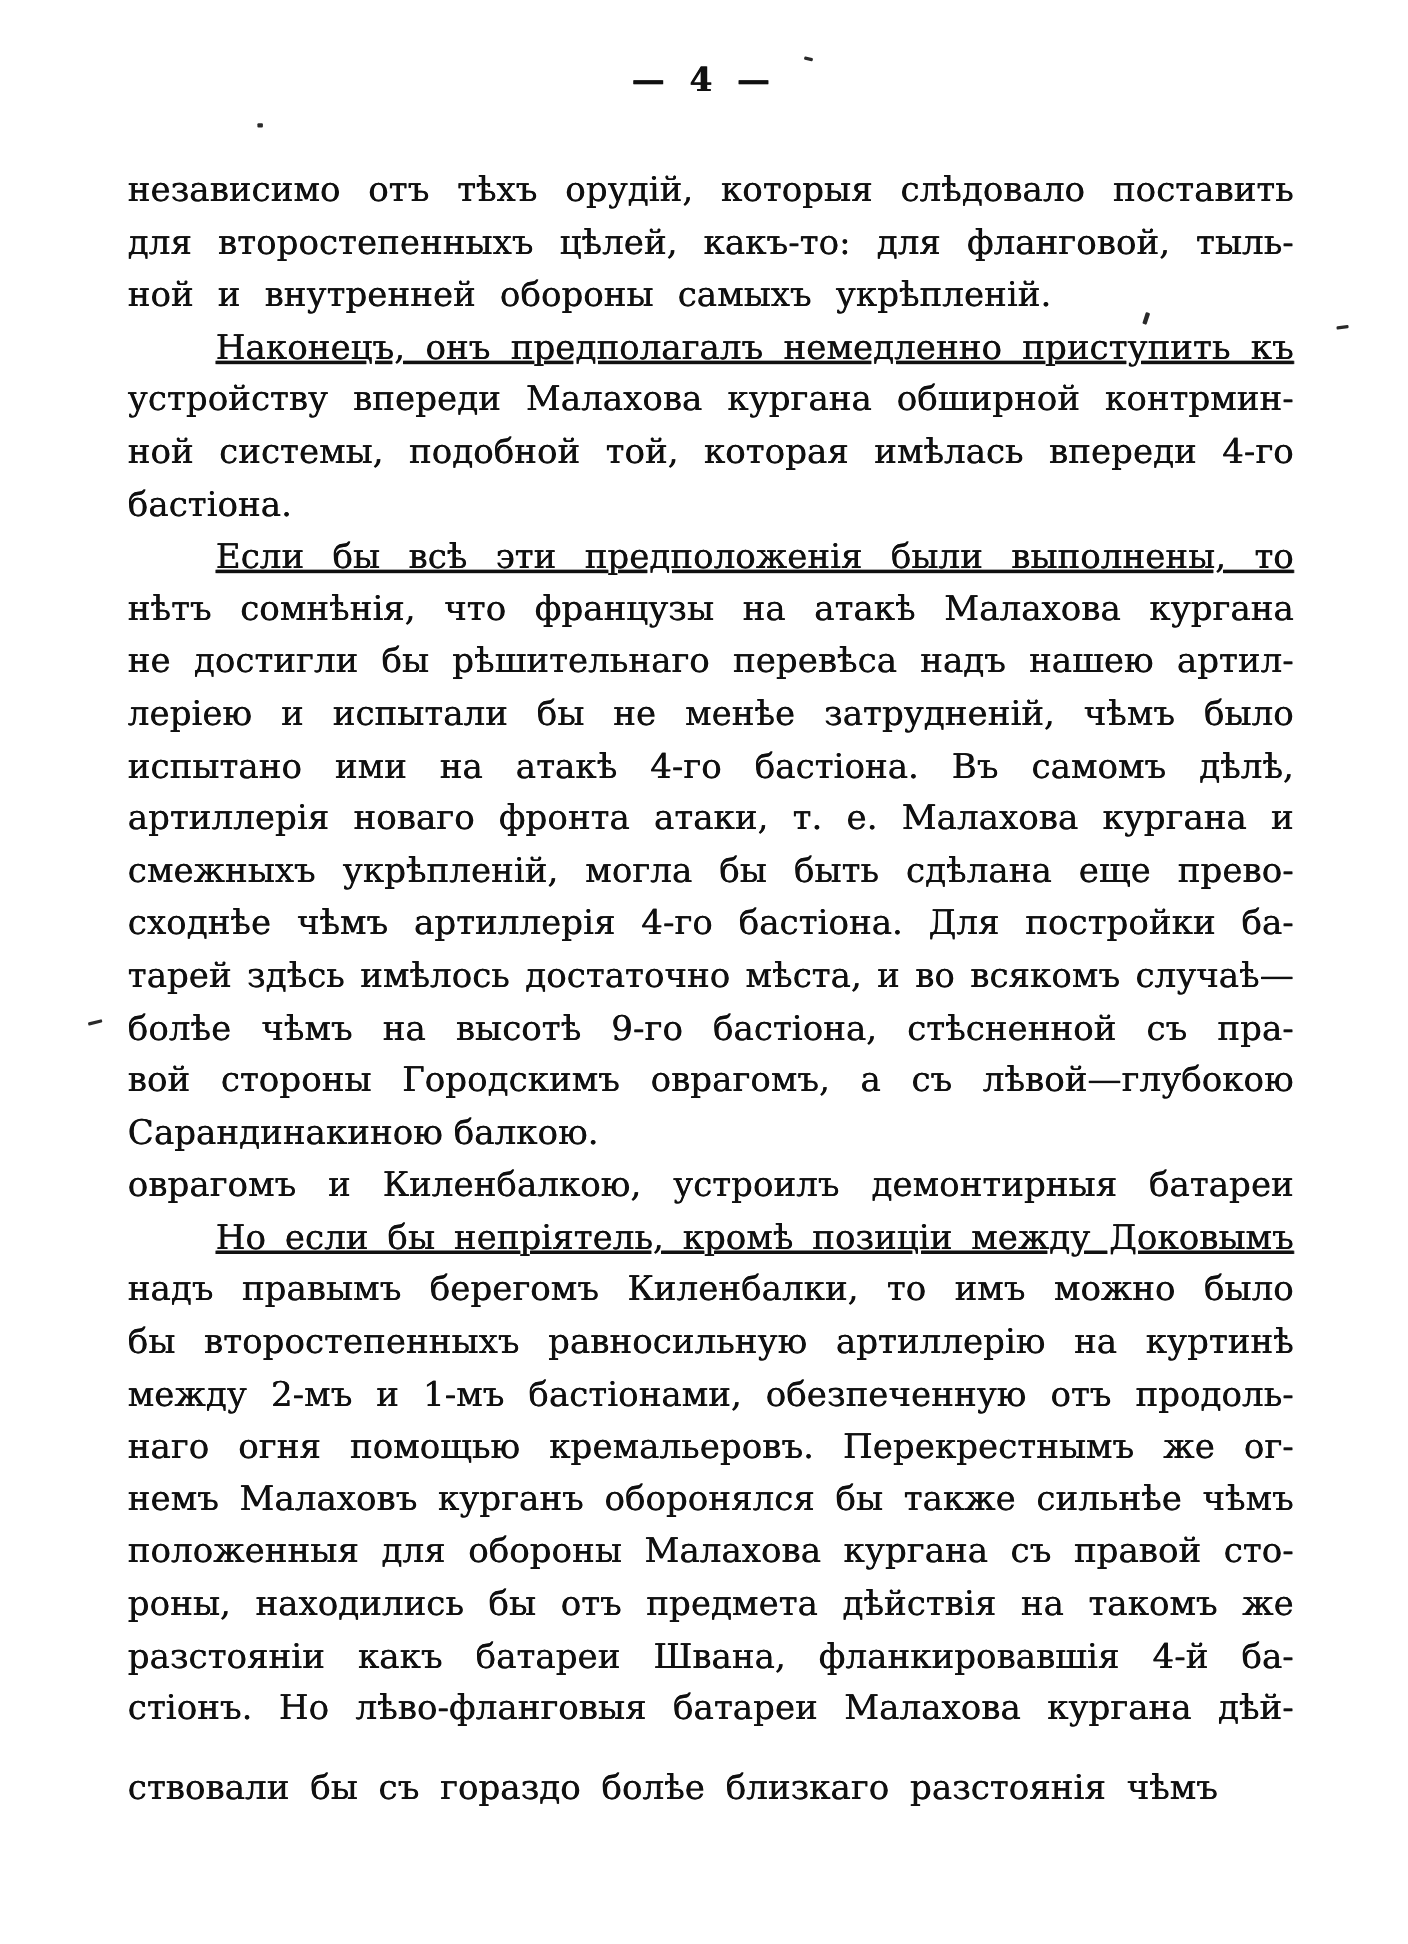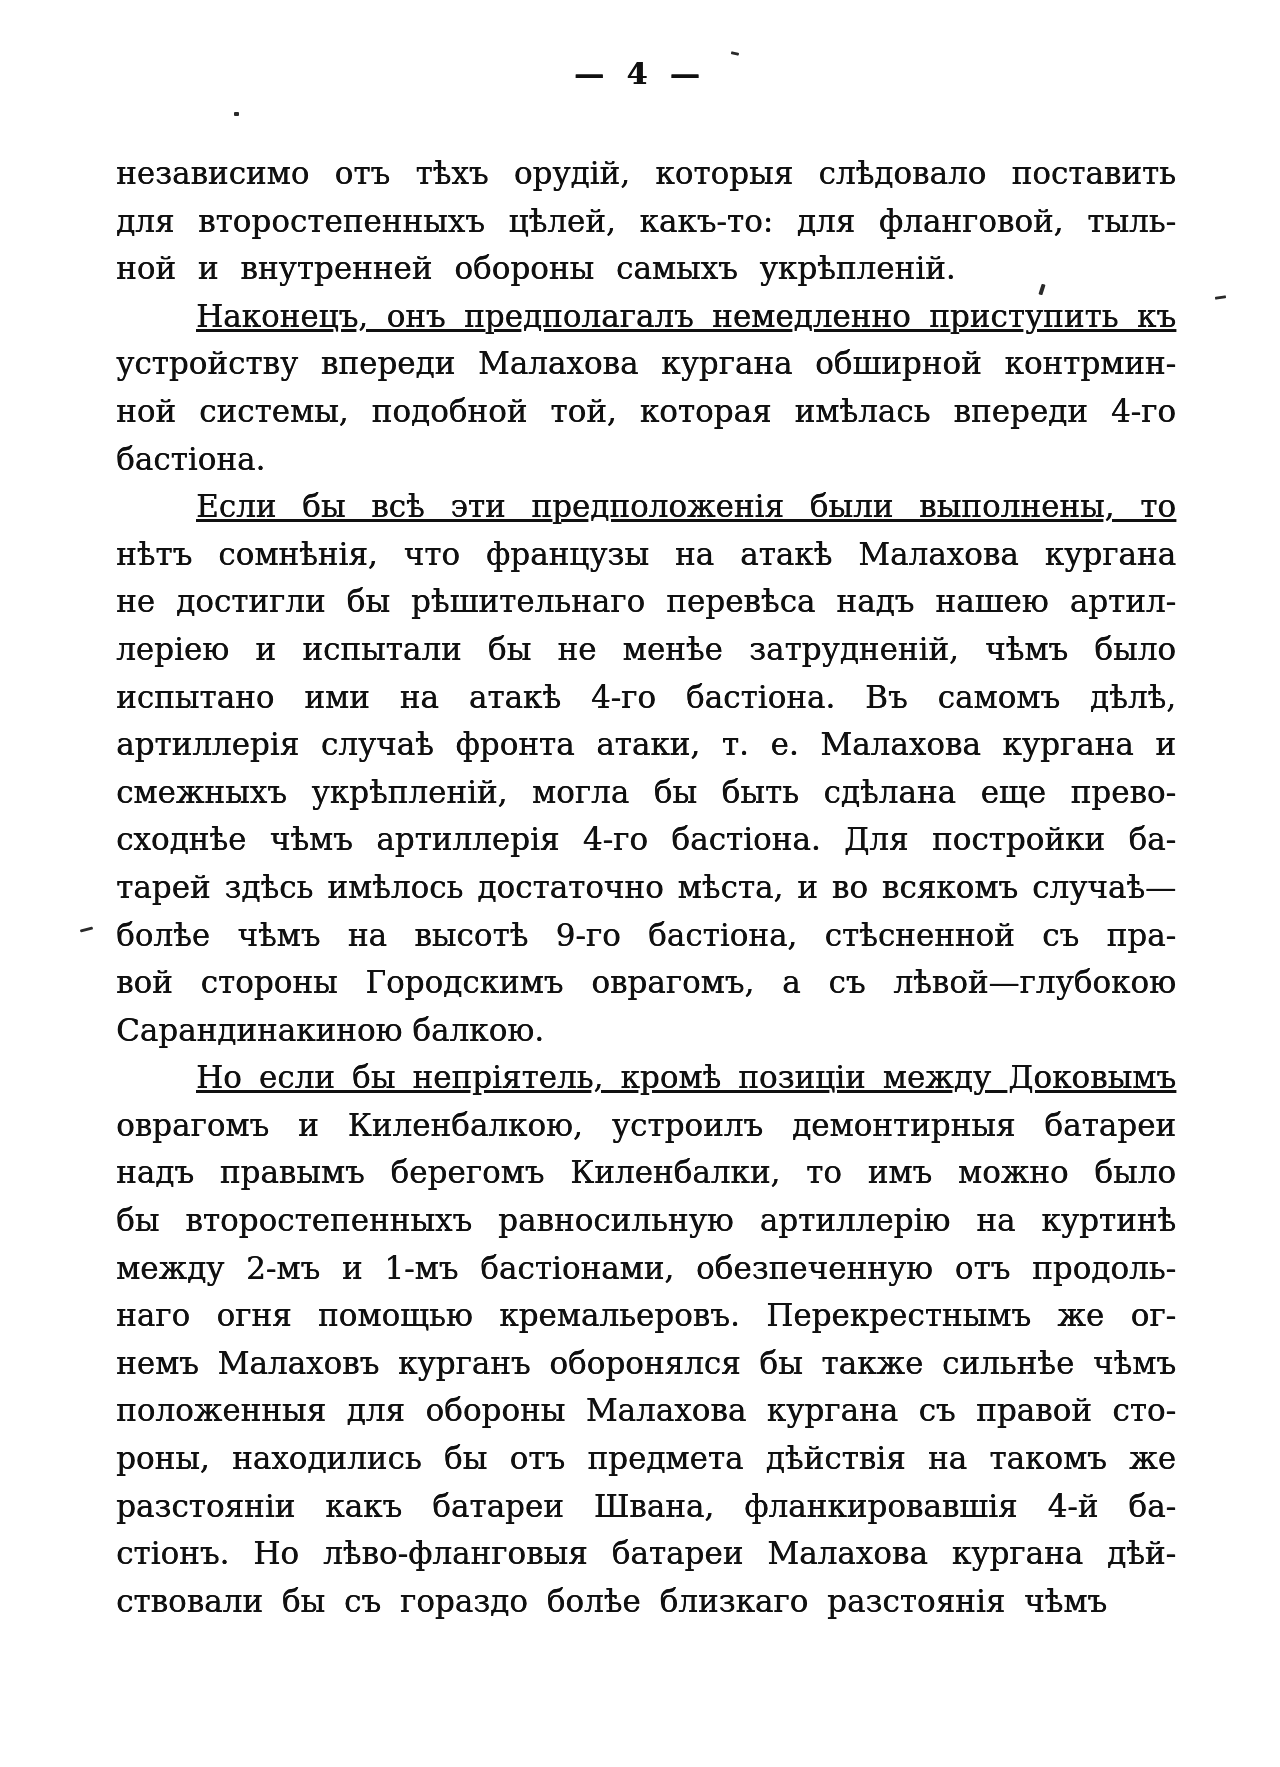--- a/index.html
+++ b/index.html
@@ -54,20 +54,21 @@
     text-decoration: underline;
   }
   .line.end {
     text-align-last: left;
   }
   .line.sp {
     word-spacing: 12px;
   }
   .line.wide {
     word-spacing: 9px;
+    margin-top: 24px;
   }
   .speck {
     position: absolute;
     background: #2a2a2a;
     border-radius: 1px;
   }
   .speck.s1 { left: 731px; top: 52px;  width: 8px;  height: 3px; transform: rotate(12deg); }
   .speck.s2 { left: 234px; top: 112px; width: 5px;  height: 4px; }
   .speck.s3 { left: 1040px; top: 284px; width: 4px; height: 11px; transform: rotate(18deg); }
   .speck.s4 { left: 1215px; top: 296px; width: 11px; height: 3px; transform: rotate(-8deg); }
@@ -94,32 +95,32 @@
       <span class="line">ной системы, подобной той, которая имѣлась впереди 4-го</span>
       <span class="line end">бастіона.</span>
     </div>
 
     <div class="para">
       <span class="line indent">Если бы всѣ эти предположенія были выполнены, то</span>
       <span class="line">нѣтъ сомнѣнія, что французы на атакѣ Малахова кургана</span>
       <span class="line">не достигли бы рѣшительнаго перевѣса надъ нашею артил-</span>
       <span class="line">леріею и испытали бы не менѣе затрудненій, чѣмъ было</span>
       <span class="line">испытано ими на атакѣ 4-го бастіона. Въ самомъ дѣлѣ,</span>
-      <span class="line">артиллерія случаѣ фронта атаки, т. е. Малахова кургана и</span>
+      <span class="line">артиллерія новаго фронта атаки, т. е. Малахова кургана и</span>
       <span class="line">смежныхъ укрѣпленій, могла бы быть сдѣлана еще прево-</span>
       <span class="line">сходнѣе чѣмъ артиллерія 4-го бастіона. Для постройки ба-</span>
       <span class="line">тарей здѣсь имѣлось достаточно мѣста, и во всякомъ случаѣ—</span>
       <span class="line">болѣе чѣмъ на высотѣ 9-го бастіона, стѣсненной съ пра-</span>
       <span class="line">вой стороны Городскимъ оврагомъ, а съ лѣвой—глубокою</span>
       <span class="line end">Сарандинакиною балкою.</span>
     </div>
 
     <div class="para">
+      <span class="line">оврагомъ и Киленбалкою, устроилъ демонтирныя батареи</span>
       <span class="line indent">Но если бы непріятель, кромѣ позиціи между Доковымъ</span>
-      <span class="line">оврагомъ и Киленбалкою, устроилъ демонтирныя батареи</span>
       <span class="line">надъ правымъ берегомъ Киленбалки, то имъ можно было</span>
       <span class="line">бы второстепенныхъ равносильную артиллерію на куртинѣ</span>
       <span class="line">между 2-мъ и 1-мъ бастіонами, обезпеченную отъ продоль-</span>
       <span class="line">наго огня помощью кремальеровъ. Перекрестнымъ же ог-</span>
       <span class="line">немъ Малаховъ курганъ оборонялся бы также сильнѣе чѣмъ</span>
       <span class="line">положенныя для обороны Малахова кургана съ правой сто-</span>
       <span class="line">роны, находились бы отъ предмета дѣйствія на такомъ же</span>
       <span class="line">разстояніи какъ батареи Швана, фланкировавшія 4-й ба-</span>
       <span class="line">стіонъ. Но лѣво-фланговыя батареи Малахова кургана дѣй-</span>
       <span class="line end wide">ствовали бы съ гораздо болѣе близкаго разстоянія чѣмъ</span>

